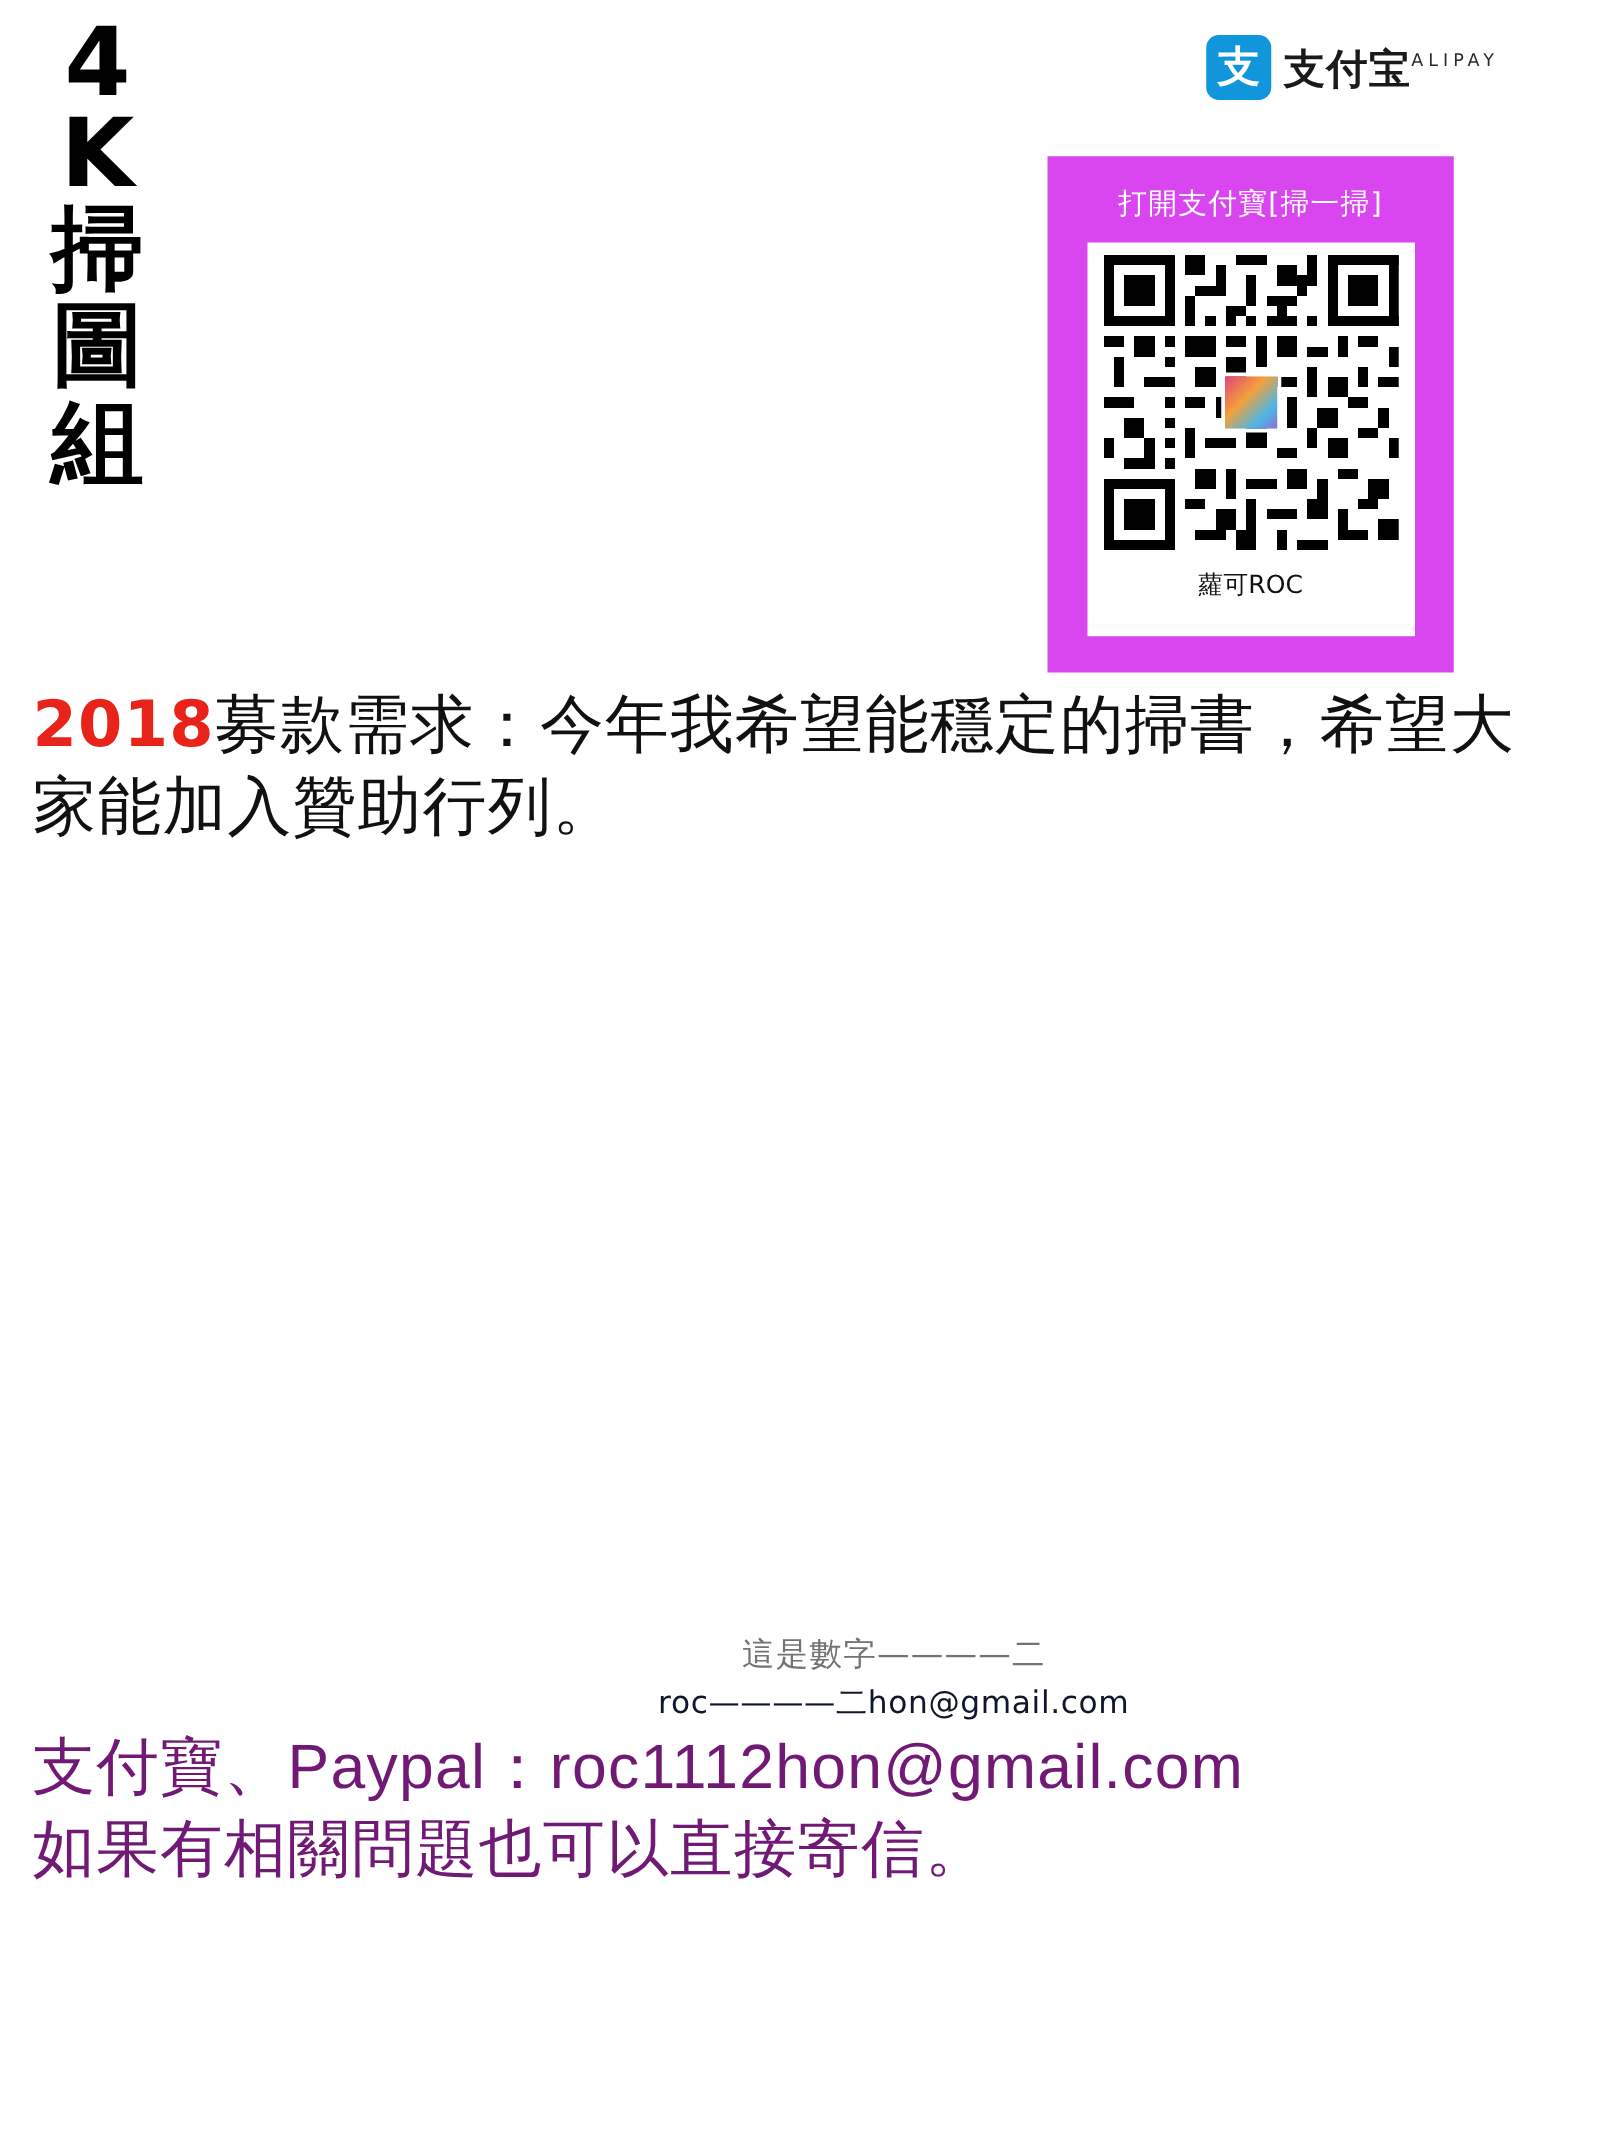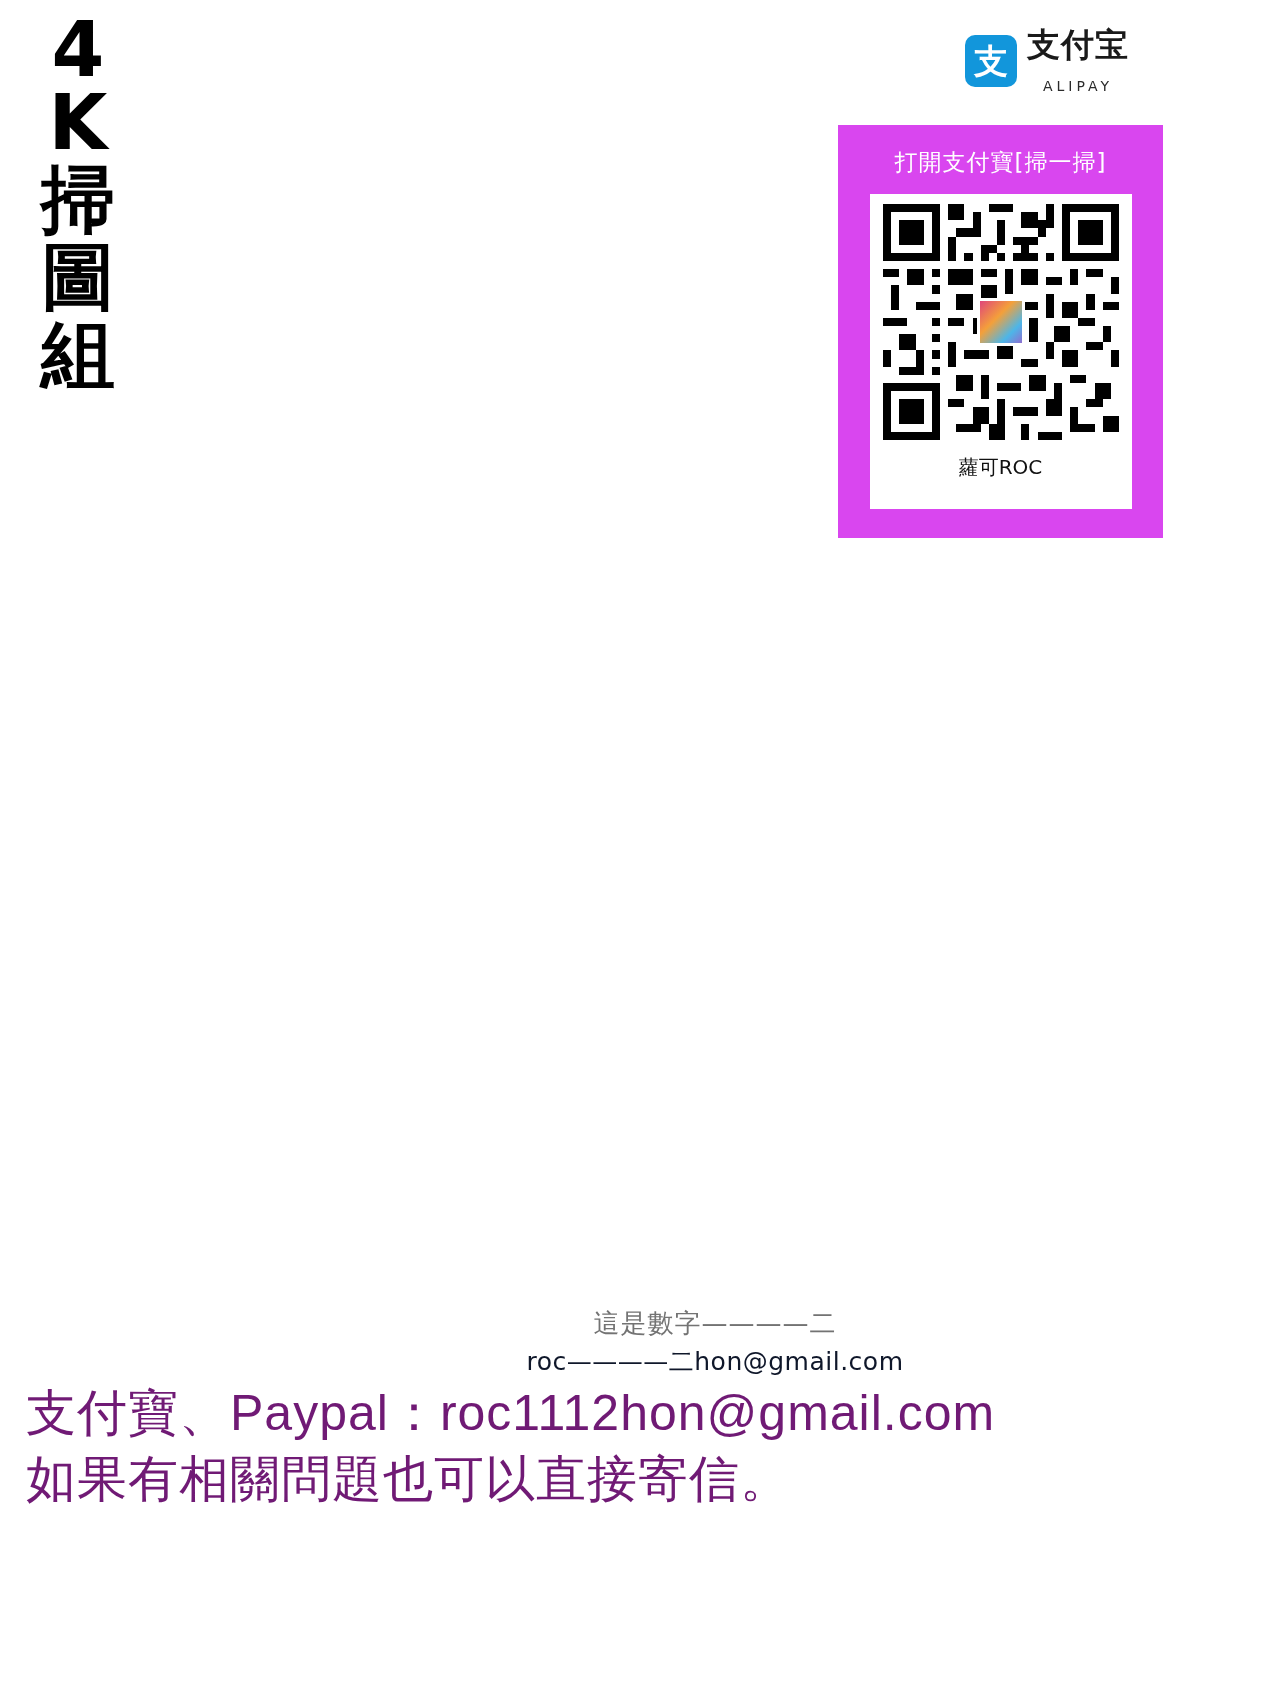--- a/index.html
+++ b/index.html
@@ -58,36 +58,35 @@
     background: #1296db;
     color: #ffffff;
     font-size: 34px;
     font-weight: bold;
     line-height: 52px;
     text-align: center;
     font-family: "DejaVu Sans", sans-serif;
   }
   .alipay-wordmark {
     display: flex;
-    flex-direction: column;
+    flex-direction: row;
     justify-content: center;
     line-height: 1;
-    align-items: center;
   }
   .alipay-cn {
     font-size: 33px;
     font-weight: 900;
     color: #1a1a1a;
     letter-spacing: 1px;
   }
   .alipay-en {
     font-size: 14px;
     letter-spacing: 4px;
     color: #2b2b2b;
-    margin-top: 18px;
+    margin-top: 4px;
   }
 
   
   .qr-panel {
     position: absolute;
     left: 838px;
     top: 125px;
     width: 325px;
     height: 413px;
     background: #d946ef;
@@ -337,20 +336,21 @@
           <rect x="24" y="27" width="2" height="1"></rect>
         </g>
       </svg>
       <div class="qr-center"></div>
     </div>
     <div class="qr-caption">蘿可ROC</div>
   </div>
 </div>
 
 <div class="body-text">
+  <p class="para intro"><span class="hl">2018</span><span>募款需求：今年我希望能穩定的掃書，希望大家能加入贊助行列。</span></p>
   <div class="gap"></div>
 </div>
 
 <div class="annotation">
   <div class="line1">這是數字————二</div>
   <div class="line2">roc————二hon@gmail.com</div>
 </div>
 
 <div class="footer">
   <div class="fline">支付寶、Paypal：roc1112hon@gmail.com</div>

